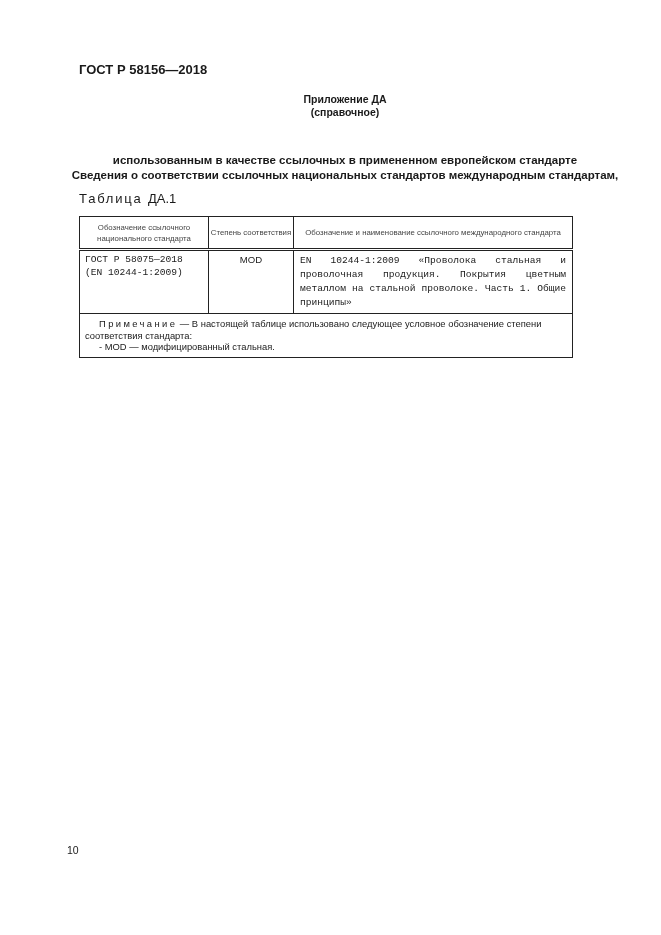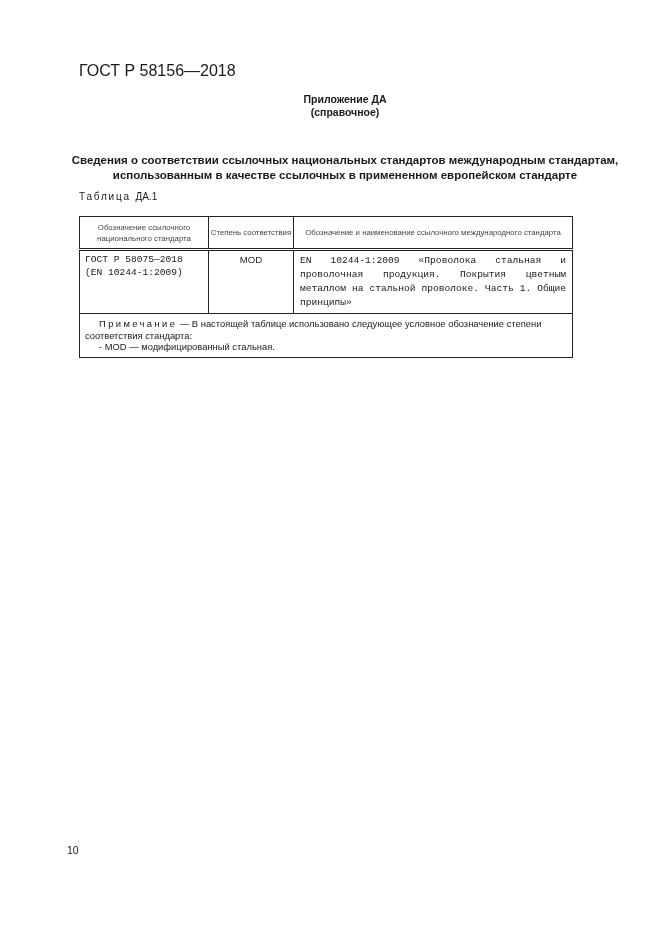--- a/index.html
+++ b/index.html
@@ -1,23 +1,23 @@
 <!DOCTYPE html>
 <html><head>
 <meta charset="utf-8">
 <style>
   html, body { margin: 0; padding: 0; background: #ffffff; }
   body { width: 661px; height: 935px; position: relative; overflow: hidden;
          font-family: "Liberation Sans", sans-serif; color: #1a1a1a; }
   .abs { position: absolute; }
-  .doc-code { left: 79px; top: 62px; font-size: 16px; font-weight: normal; }
+  .doc-code { left: 79px; top: 62px; font-size: 13px; font-weight: bold; }
   .annex { left: 0; width: 690px; top: 93px; text-align: center; font-size: 10.5px; font-weight: bold; line-height: 13px; }
   .annex-sub { font-weight: bold; }
   .title { left: 60px; width: 570px; top: 153px; text-align: center; font-size: 11.5px; font-weight: bold; line-height: 15px; }
-  .table-cap { left: 79px; top: 191px; font-size: 10px; letter-spacing: 1.8px; }
+  .table-cap { left: 79px; top: 191px; font-size: 13px; letter-spacing: 1.8px; }
   .table-cap .num { letter-spacing: 0; }
   table.t { position: absolute; left: 79px; top: 216px; width: 494px; border-collapse: collapse; font-size: 9.6px; }
   table.t td, table.t th { border: 1px solid #222; vertical-align: top; padding: 0; }
   table.t th { font-weight: normal; font-size: 7.8px; color: #444; text-align: center; vertical-align: middle; height: 31px; line-height: 11px; border-bottom: 3px double #222; }
   .c1 { width: 128px; } .c2 { width: 84px; } .c3 { width: auto; margin-top: 12px; }
   td.d1 { padding: 3px 5px !important; line-height: 12.5px; height: 36px; font-family: Liberation Mono, monospace; }
   td.d2 { text-align: center; padding-top: 3px !important; line-height: 12.5px; margin-left: 38px; }
   td.d3 { padding: 3px 6px !important; line-height: 14px; text-align: justify; font-family: Liberation Mono, monospace; }
   td.note { padding: 4px 5px 4px 5px !important; line-height: 11.5px; font-size: 9.4px; height: 34px; margin-top: 8px; }
   .spaced { letter-spacing: 2.4px; }
@@ -28,22 +28,22 @@
 <body>
 
 <div class="abs doc-code">ГОСТ Р 58156—2018</div>
 
 <div class="abs annex">
   <div>Приложение ДА</div>
   <div class="annex-sub">(справочное)</div>
 </div>
 
 <div class="abs title">
+  <div>использованным в качестве ссылочных в примененном европейском стандарте</div>
   <div>Сведения о соответствии ссылочных национальных стандартов международным стандартам,</div>
-  <div>использованным в качестве ссылочных в примененном европейском стандарте</div>
 </div>
 
 <div class="abs table-cap">
   <span>Таблица</span>
   <span class="num">ДА.1</span>
 </div>
 
 <table class="t">
   <thead>
     <tr>

